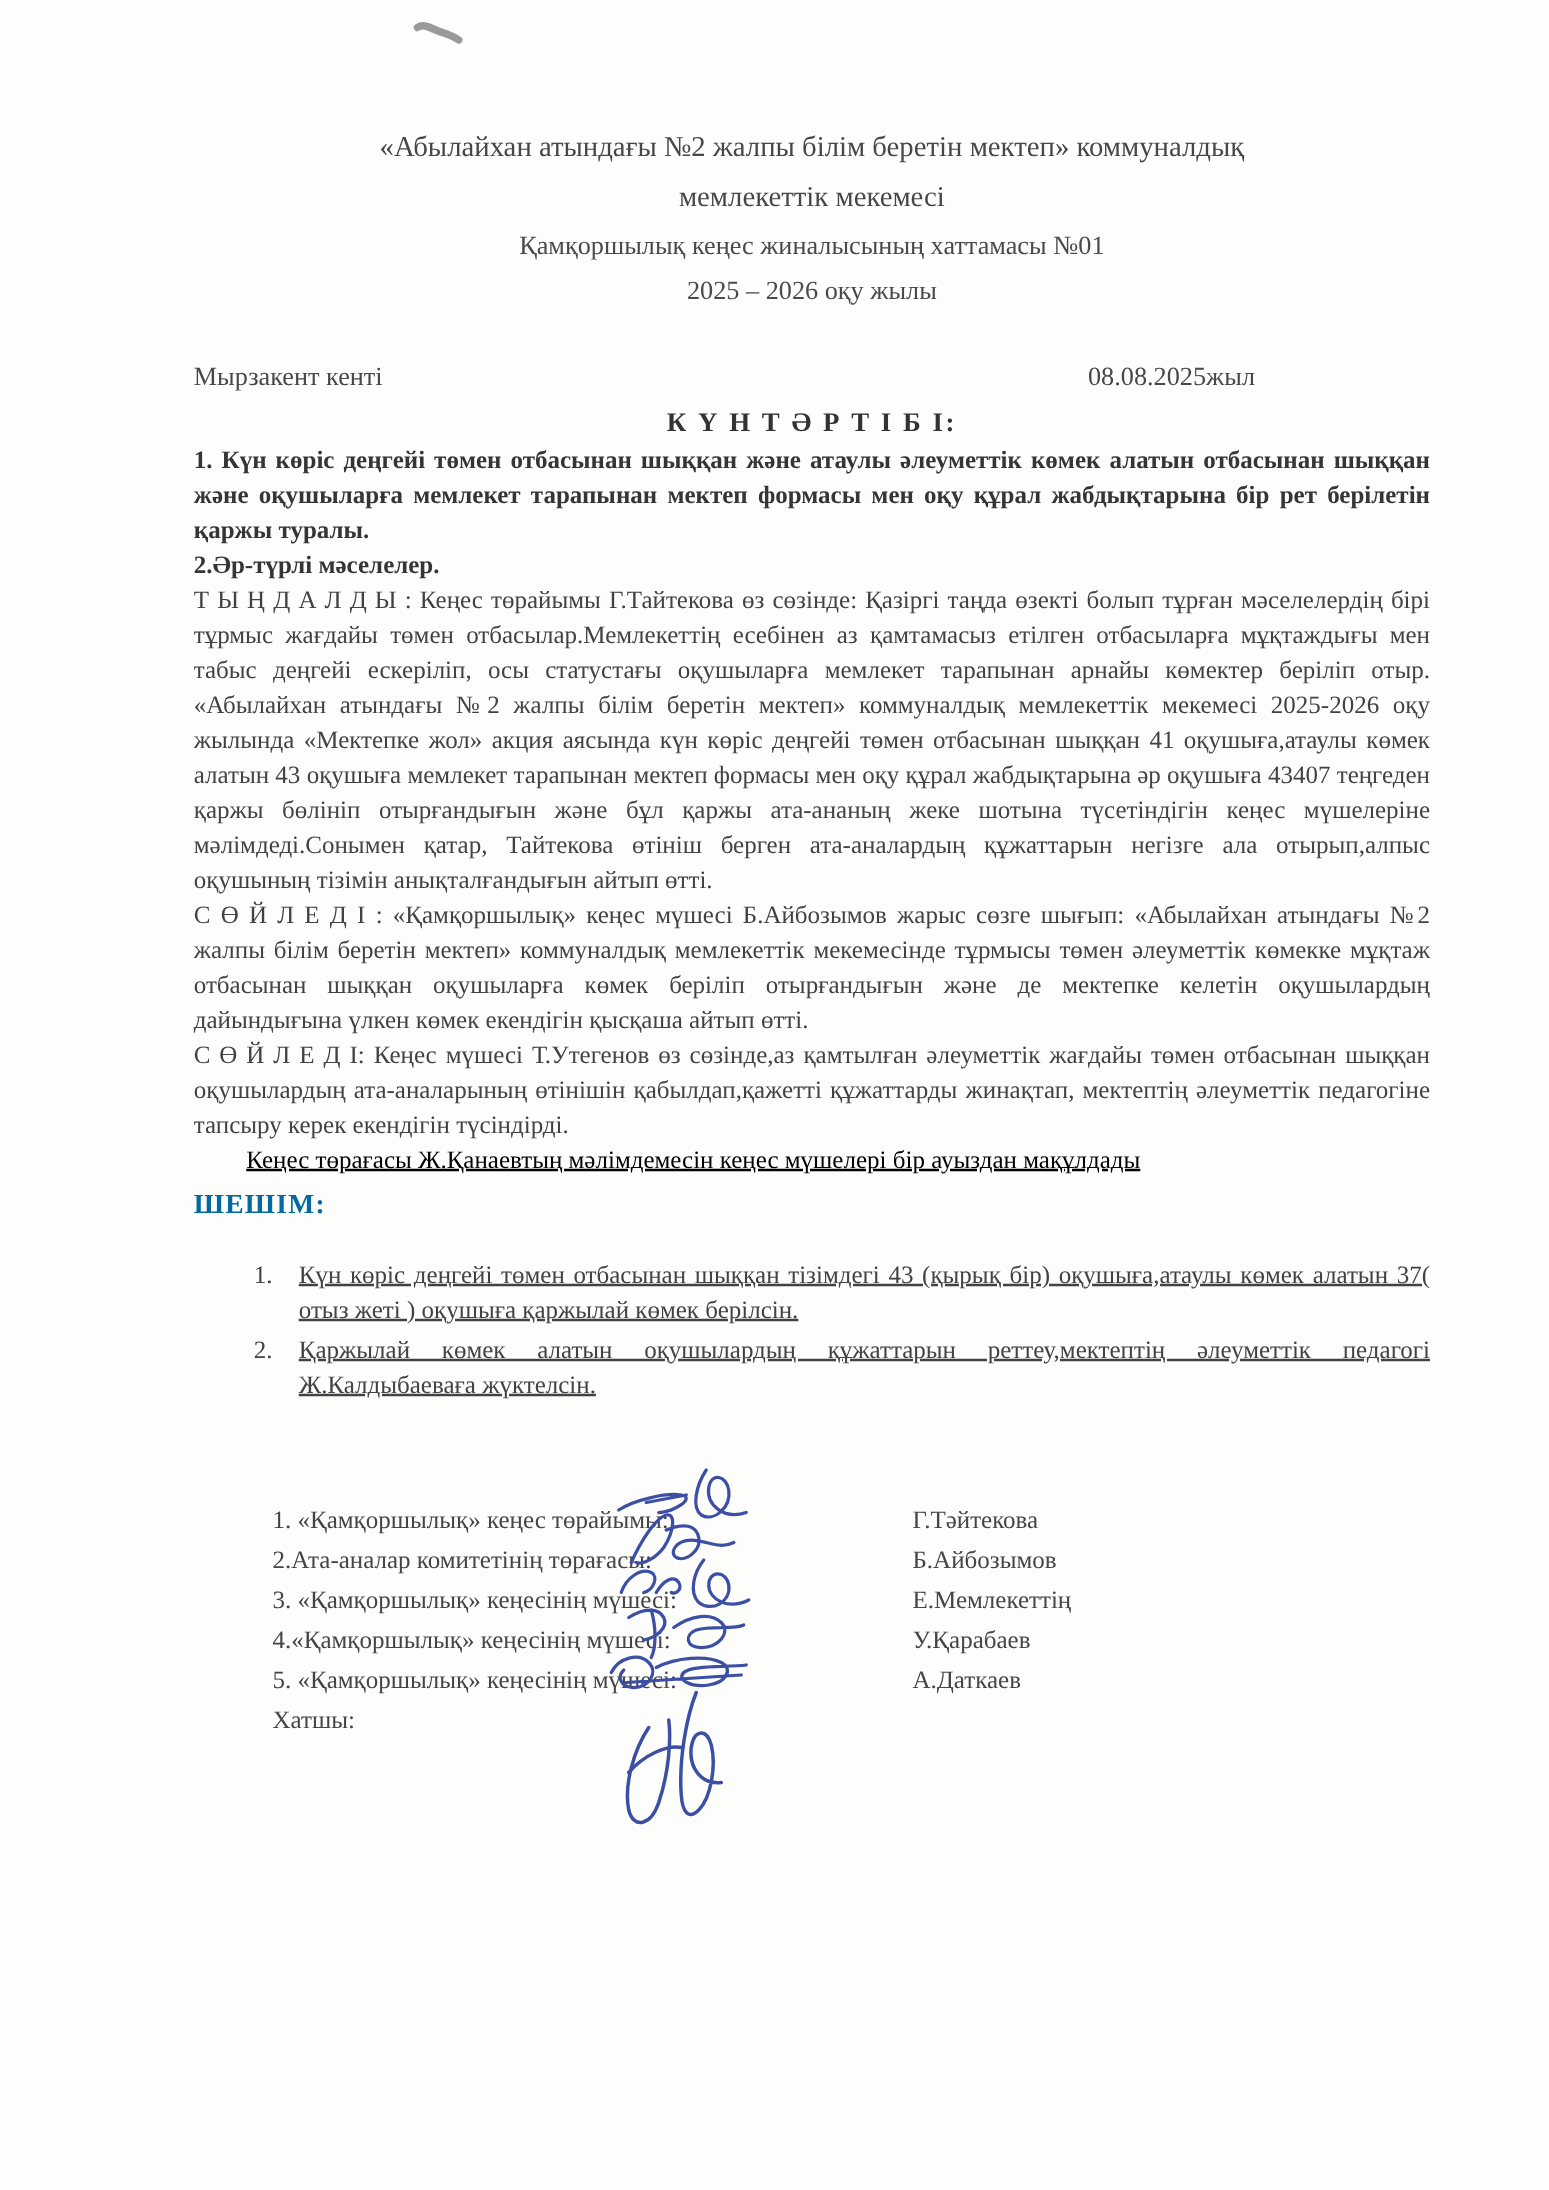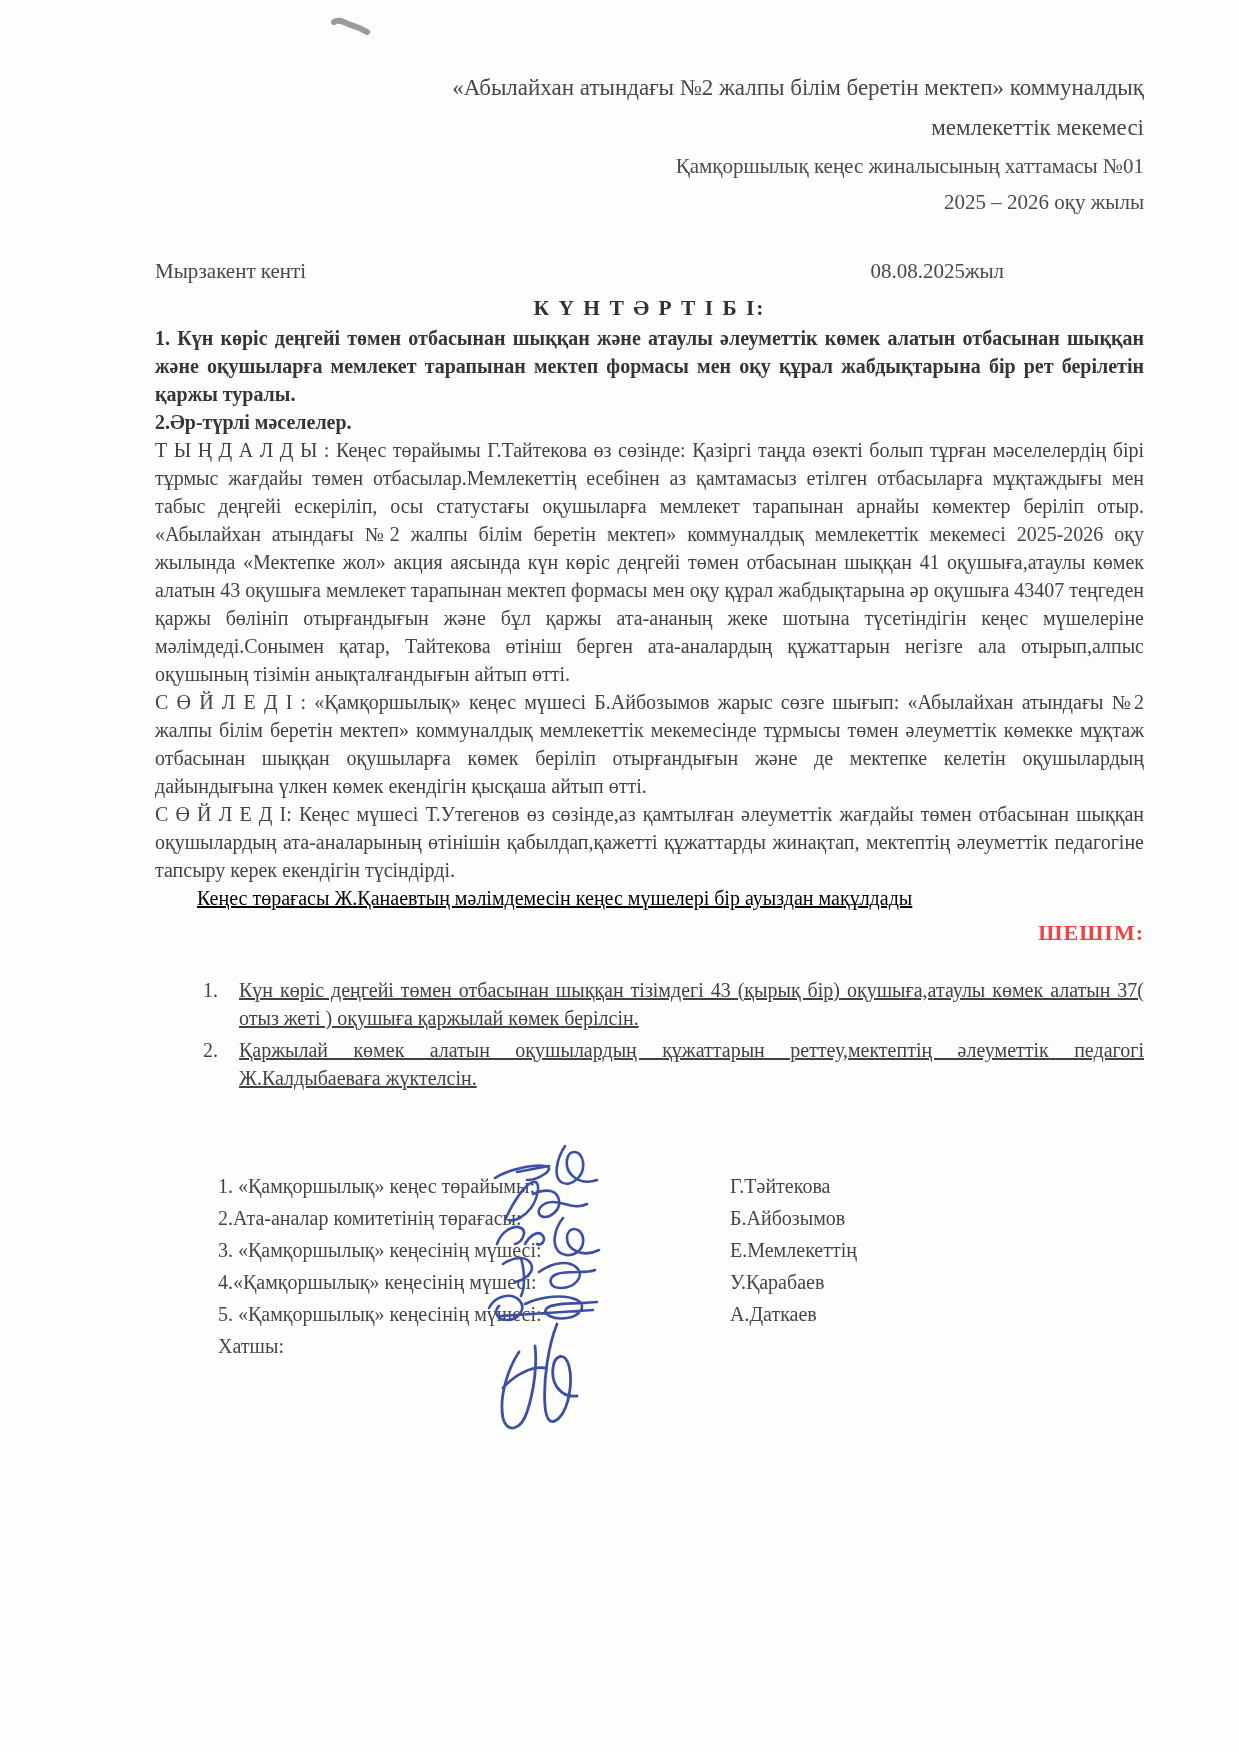--- a/index.html
+++ b/index.html
@@ -15,22 +15,22 @@
     font-family: "Liberation Serif", "DejaVu Serif", serif;
     color: #3e3e3e;
     overflow: hidden;
   }
   .content {
     position: relative;
     margin: 0 95px 0 155px; 
   }
   
   .title-block {
-    margin-top: 68px;
-    text-align: right;
+    margin-top: 98px;
+    text-align: center;
   }
   .title-line {
     font-size: 23px;
     line-height: 40px;
     color: #474747;
   }
   .subtitle-line {
     font-size: 21px;
     line-height: 36px;
     color: #4a4a4a;
@@ -75,25 +75,25 @@
   .approval-line {
     font-size: 20px;
     line-height: 28px;
     text-indent: 42px;
     color: #000000;
     text-decoration: underline;
   }
   .decision-heading {
     margin-top: 8px;
     margin-bottom: 30px;
-    text-align: right;
+    text-align: left;
     font-weight: bold;
     font-size: 22px;
     letter-spacing: 1px;
-    color: #ef4444;
+    color: #0369a1;
   }
   
   .decision-list {
     margin: 0 0 0 48px;
   }
   .decision-item {
     display: flex;
     font-size: 20px;
     line-height: 28px;
     color: #424242;

